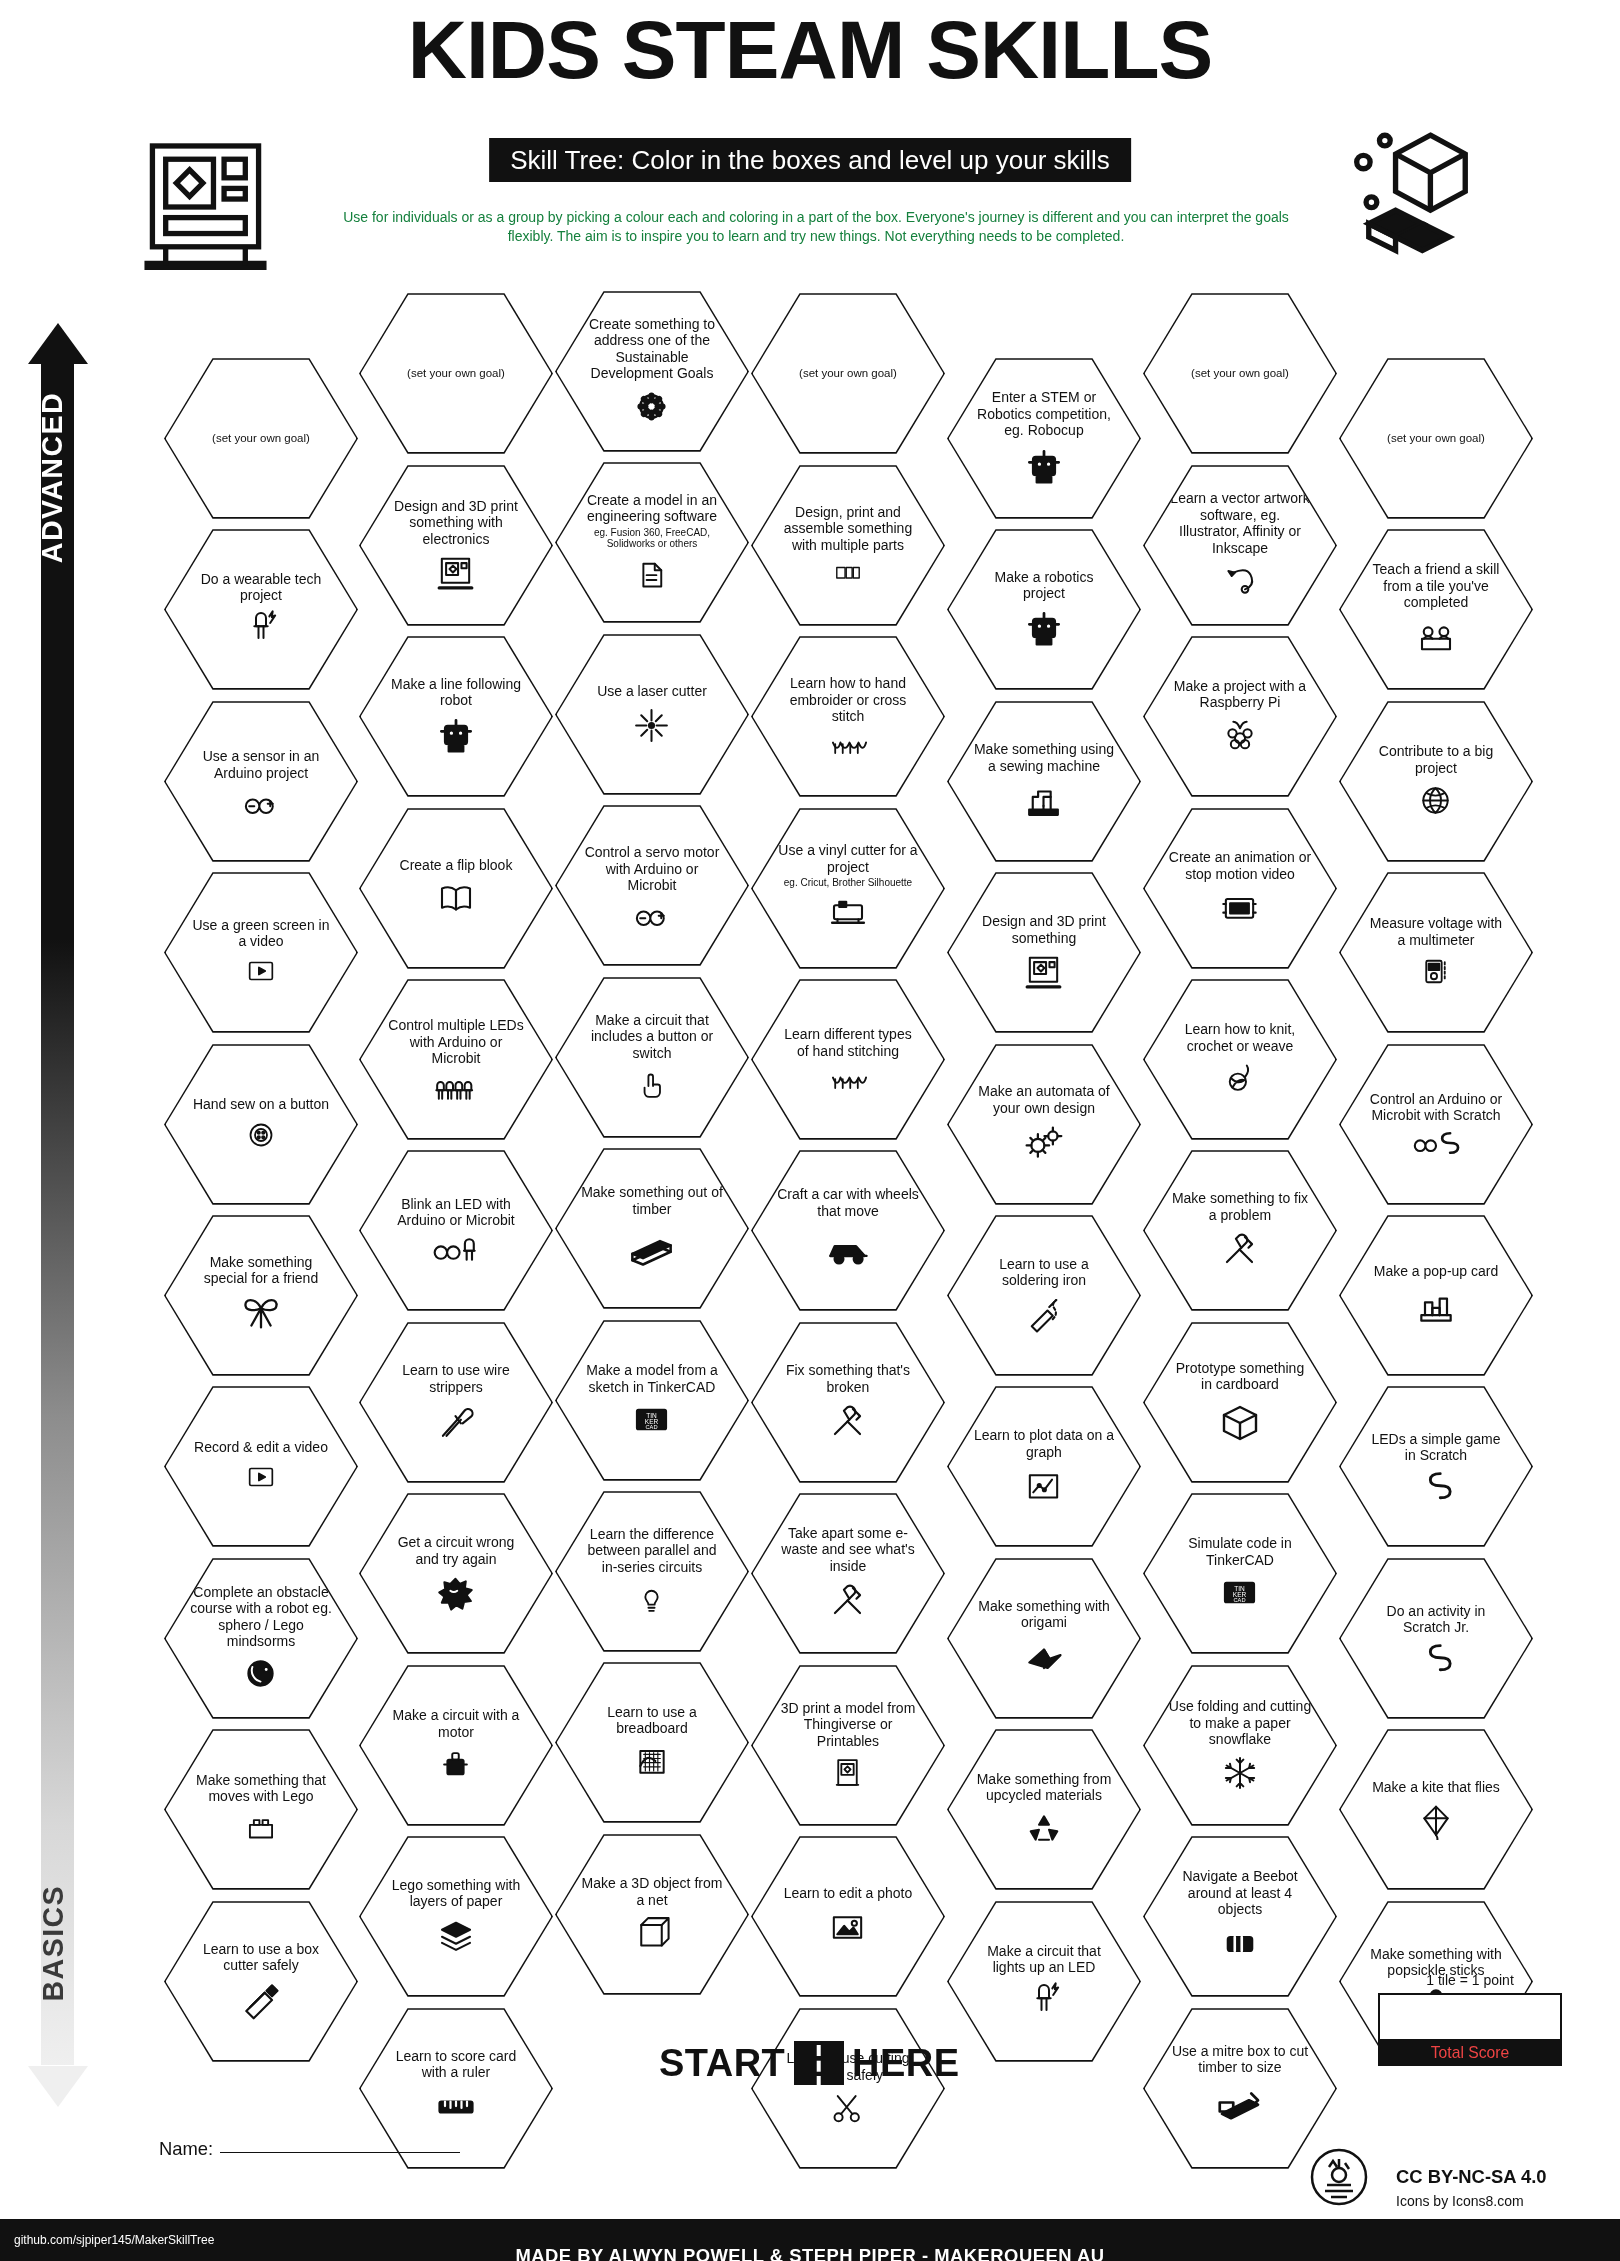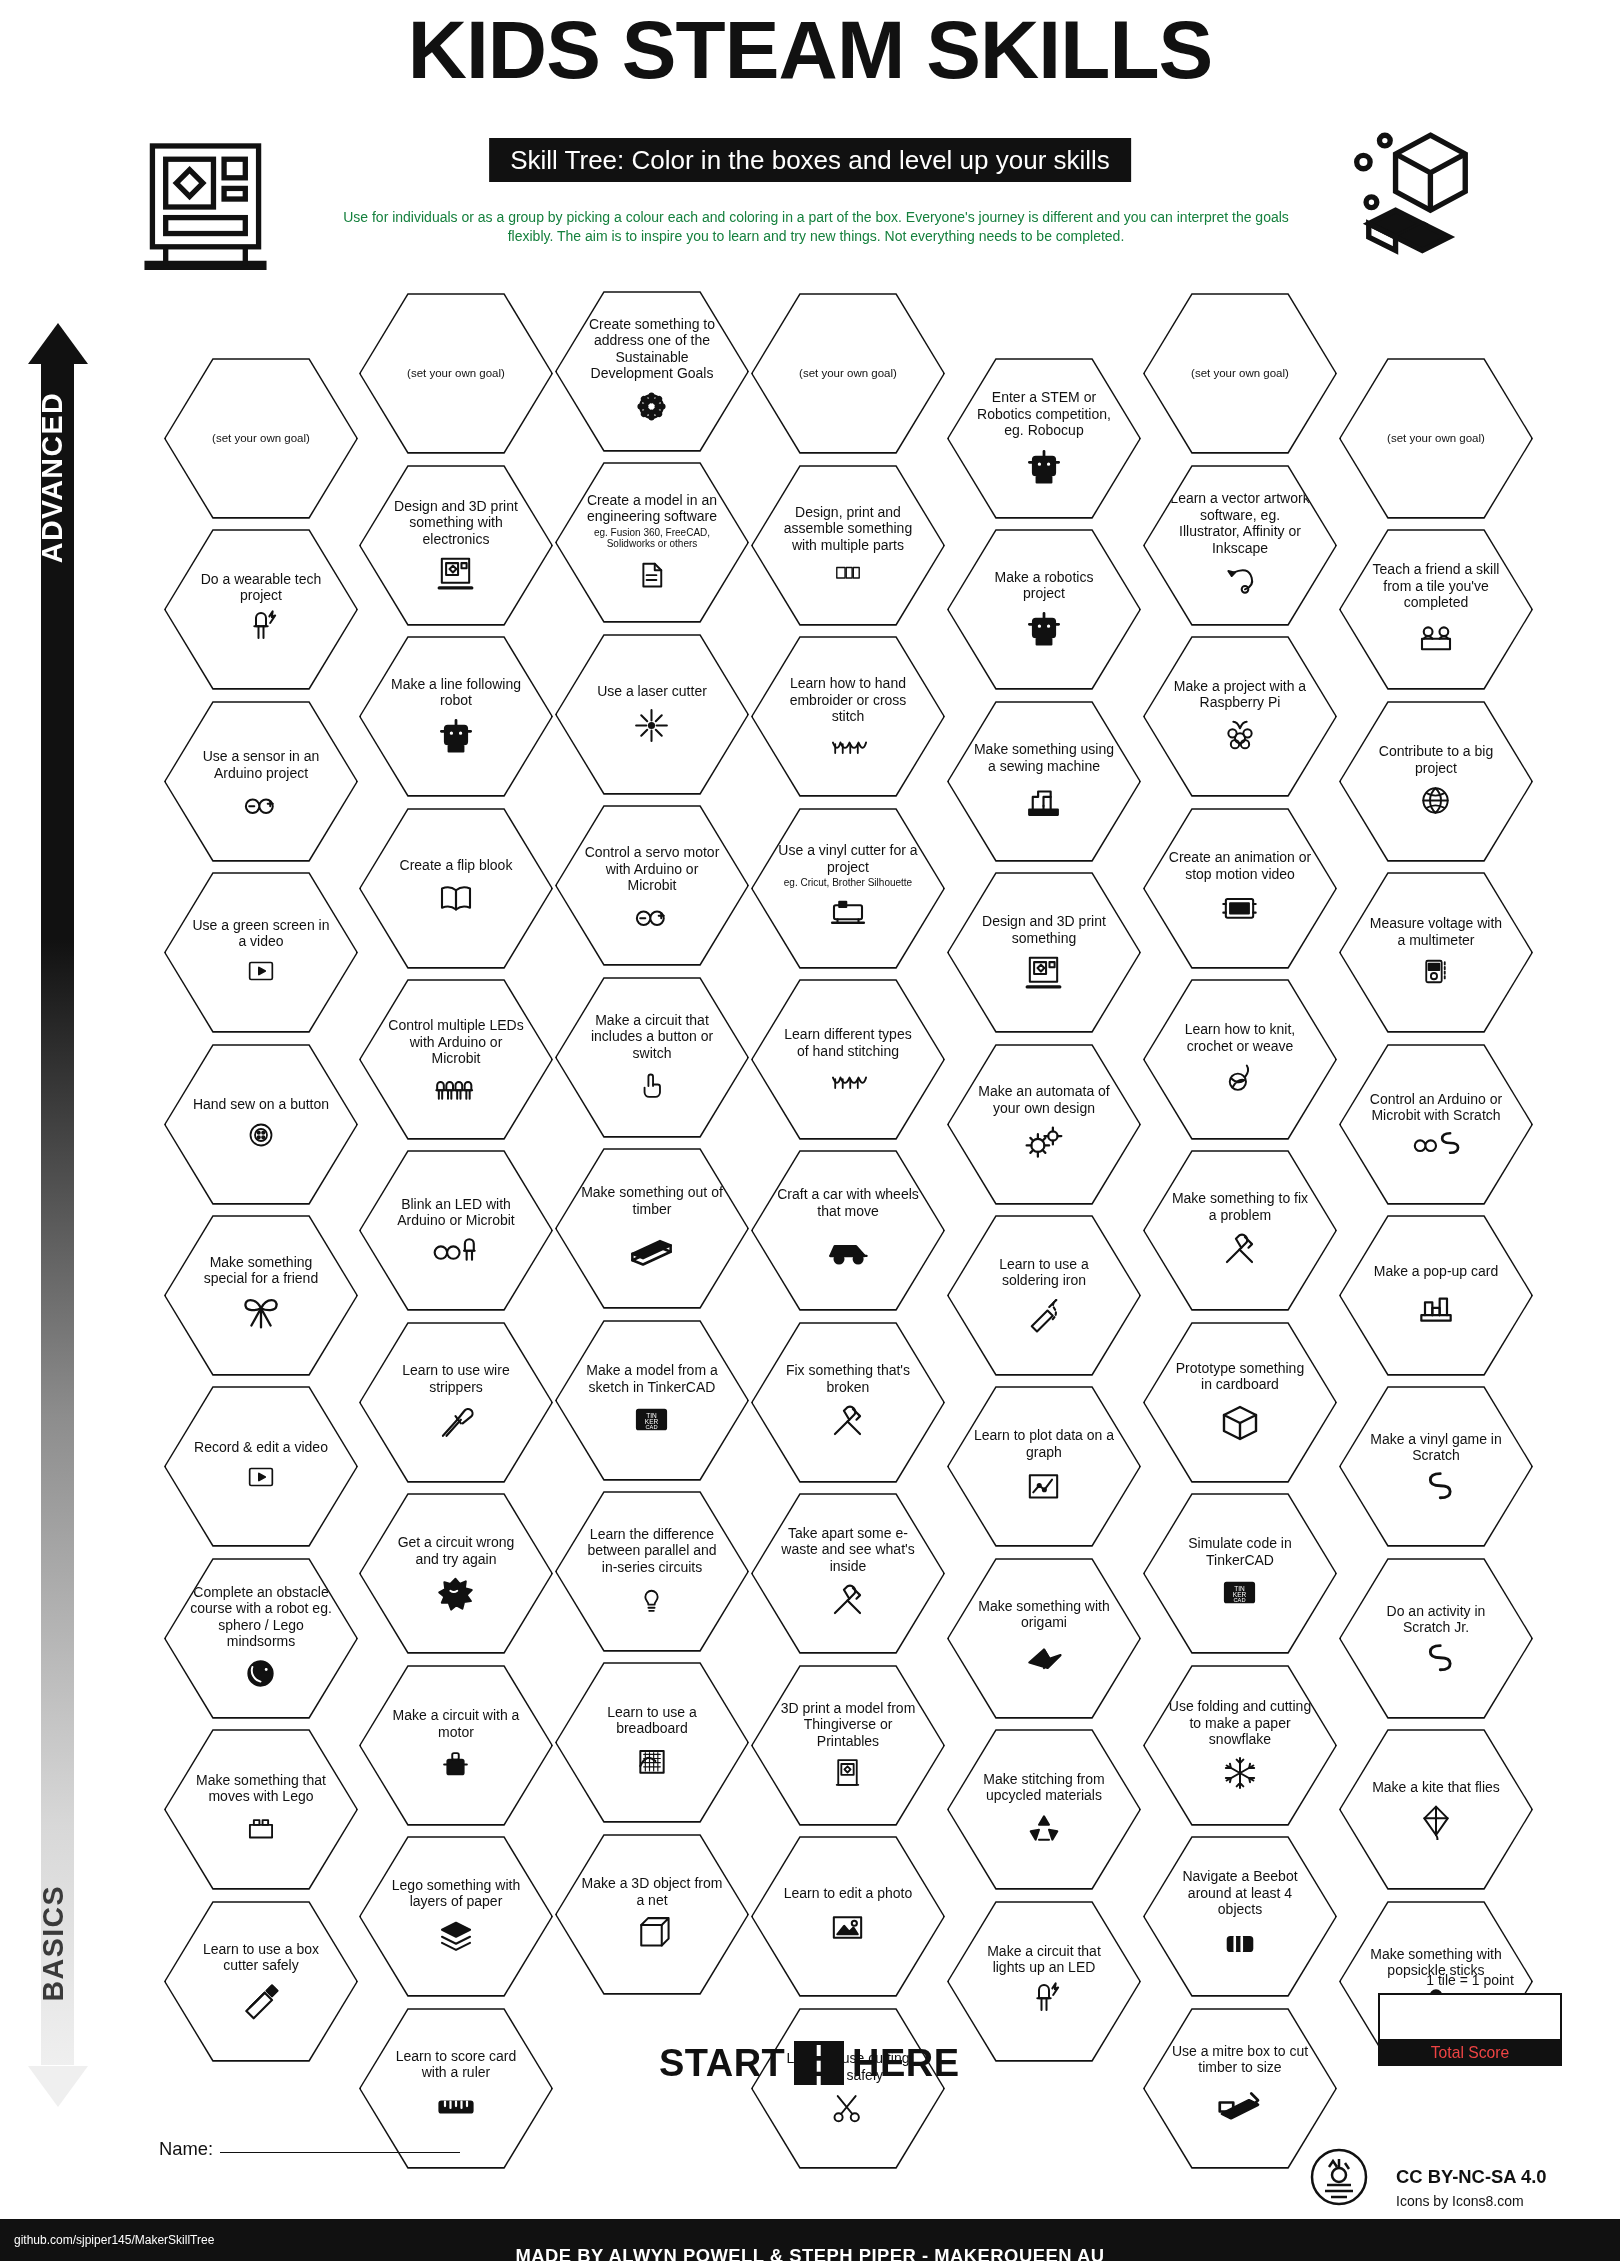--- a/index.html
+++ b/index.html
@@ -750,21 +750,21 @@
         <div class="ico">
           <svg width="44" height="44" viewBox="0 0 48 48" fill="none" stroke="#111" stroke-width="2.4" stroke-linecap="round" stroke-linejoin="round">
             <path d="M8 30 l16 -14 l6 10 l12 -4 l-14 14 z" fill="#111"></path>
             <path d="M24 16 l6 10 M30 26 l-6 10"></path>
           </svg>
         </div>
       </div>
     </div>
     <div class="hex" style="left: 947px; top: 1726px;">
       <div class="inner">
-        <div class="label">Make stitching from upcycled materials</div>
+        <div class="label">Make something from upcycled materials</div>
         <div class="ico">
           <svg width="40" height="40" viewBox="0 0 48 48" fill="none" stroke="#111" stroke-width="2.4" stroke-linecap="round" stroke-linejoin="round">
             <path d="M24 10 l6 10 h-12 z" fill="#111"></path>
             <path d="M14 38 l-6 -10 l10 -2 z" fill="#111"></path>
             <path d="M34 38 l6 -10 l-10 -2 z" fill="#111"></path>
             <path d="M18 38 h12"></path>
           </svg>
         </div>
       </div>
     </div>
@@ -973,21 +973,21 @@
           <svg width="44" height="44" viewBox="0 0 48 48" fill="none" stroke="#111" stroke-width="2.4" stroke-linecap="round" stroke-linejoin="round">
             <path d="M8 34 h32 v6 h-32 z"></path>
             <path d="M12 34 v-14 h8 v14 M28 34 v-18 h8 v18"></path>
             <path d="M20 34 v-8 h8 v8"></path>
           </svg>
         </div>
       </div>
     </div>
     <div class="hex" style="left: 1339px; top: 1383px;">
       <div class="inner">
-        <div class="label">Make a vinyl game in Scratch</div>
+        <div class="label">LEDs a simple game in Scratch</div>
         <div class="ico">
           <svg width="34" height="34" viewBox="0 0 48 48" fill="none" stroke="#111" stroke-width="2.4" stroke-linecap="round" stroke-linejoin="round">
             <path d="M30 8 q-14 0 -14 9 q0 8 14 8 q14 0 14 8 q0 9 -14 9" stroke-width="4"></path>
           </svg>
         </div>
       </div>
     </div>
     <div class="hex" style="left: 1339px; top: 1555px;">
       <div class="inner">
         <div class="label">Do an activity in Scratch Jr.</div>

